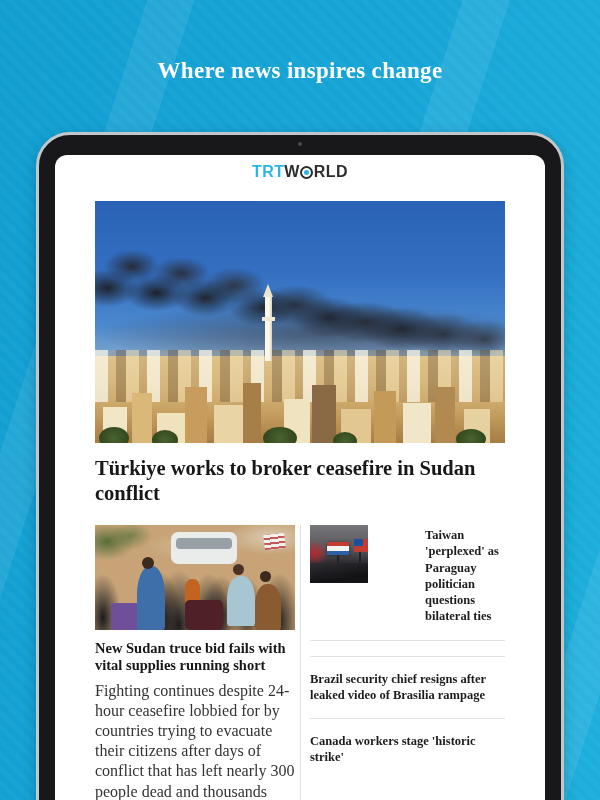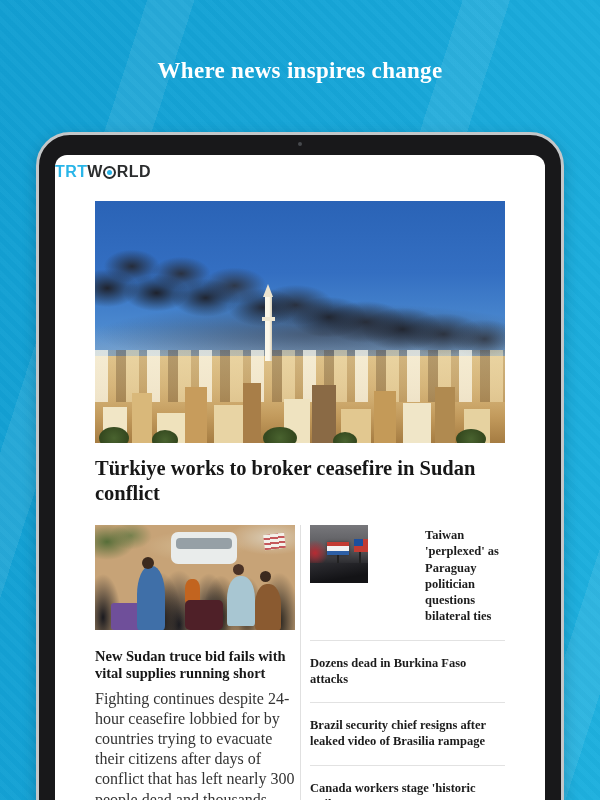--- a/index.html
+++ b/index.html
@@ -27,21 +27,21 @@
   }
   .camera{
     position:absolute;top:7px;left:50%;margin-left:-2px;
     width:4px;height:4px;border-radius:50%;background:#46494c;
   }
   .screen{
     position:absolute;left:16px;top:20px;width:490px;height:670px;
     background:#ffffff;border-radius:12px;overflow:hidden;
   }
   
-  .masthead{height:34px;display:flex;align-items:center;}
+  .masthead{height:34px;display:flex;align-items:center;justify-content:center;}
   .logo{display:flex;align-items:center;font-weight:700;font-size:16px;letter-spacing:.4px;}
   .logo .trt{color:#29b5e8;}
   .logo .dark{color:#2b2d2e;}
   .globe{
     position:relative;display:inline-block;width:9px;height:9px;margin:0 .5px;
     border:2.5px solid #2b2d2e;border-radius:50%;
   }
   .globe::after{
     content:"";position:absolute;left:50%;top:50%;width:5px;height:5px;margin:-2.5px 0 0 -2.5px;
     border-radius:50%;background:#29b5e8;
@@ -93,21 +93,21 @@
     font-family:"Liberation Serif",serif;color:#3d3d3d;
     font-size:11.5px;line-height:1.4;margin:9px 0 0;
   }
   
   .cols{display:flex;margin-top:19px;}
   .col-left{width:200px;flex:none;}
   .col-right{flex:1;border-left:1px solid #e0e0e0;margin-left:5px;padding-left:9px;}
   .story-img{position:relative;width:200px;height:105px;overflow:hidden;background:#c7a377;}
   .story-h{
     font-family:"Liberation Serif",serif;font-weight:700;color:#171717;
-    font-size:14.5px;line-height:1.2;margin:18px 0 0;
+    font-size:14.5px;line-height:1.2;margin:10px 0 0;
   }
   .story-p{
     font-family:"Liberation Serif",serif;color:#333333;
     font-size:16px;line-height:1.26;margin:6px 0 0;
   }
   hr.div{border:none;border-top:1px solid #e2e2e2;margin:9px 0;}
   .side-item{
     font-family:"Liberation Serif",serif;font-weight:700;color:#1c1c1c;
     font-size:12.5px;line-height:1.3;margin:0;
   }
@@ -230,21 +230,20 @@
           <div class="side-row">
             <div class="thumb">
               <div class="redblur"></div>
               <div class="pflag"></div>
               <div class="tflag"></div>
               <div class="table"></div>
             </div>
             <p class="side-item">Taiwan 'perplexed' as Paraguay politician questions bilateral ties</p>
           </div>
           <hr class="sdiv">
-          <p class="side-item">Dozens dead in Burkina Faso attacks</p>
           <hr class="sdiv">
           <p class="side-item">Brazil security chief resigns after leaked video of Brasilia rampage</p>
           <hr class="sdiv">
           <p class="side-item">Canada workers stage 'historic strike'</p>
 
         </div>
 
       </div>
     </div>
   </div>

